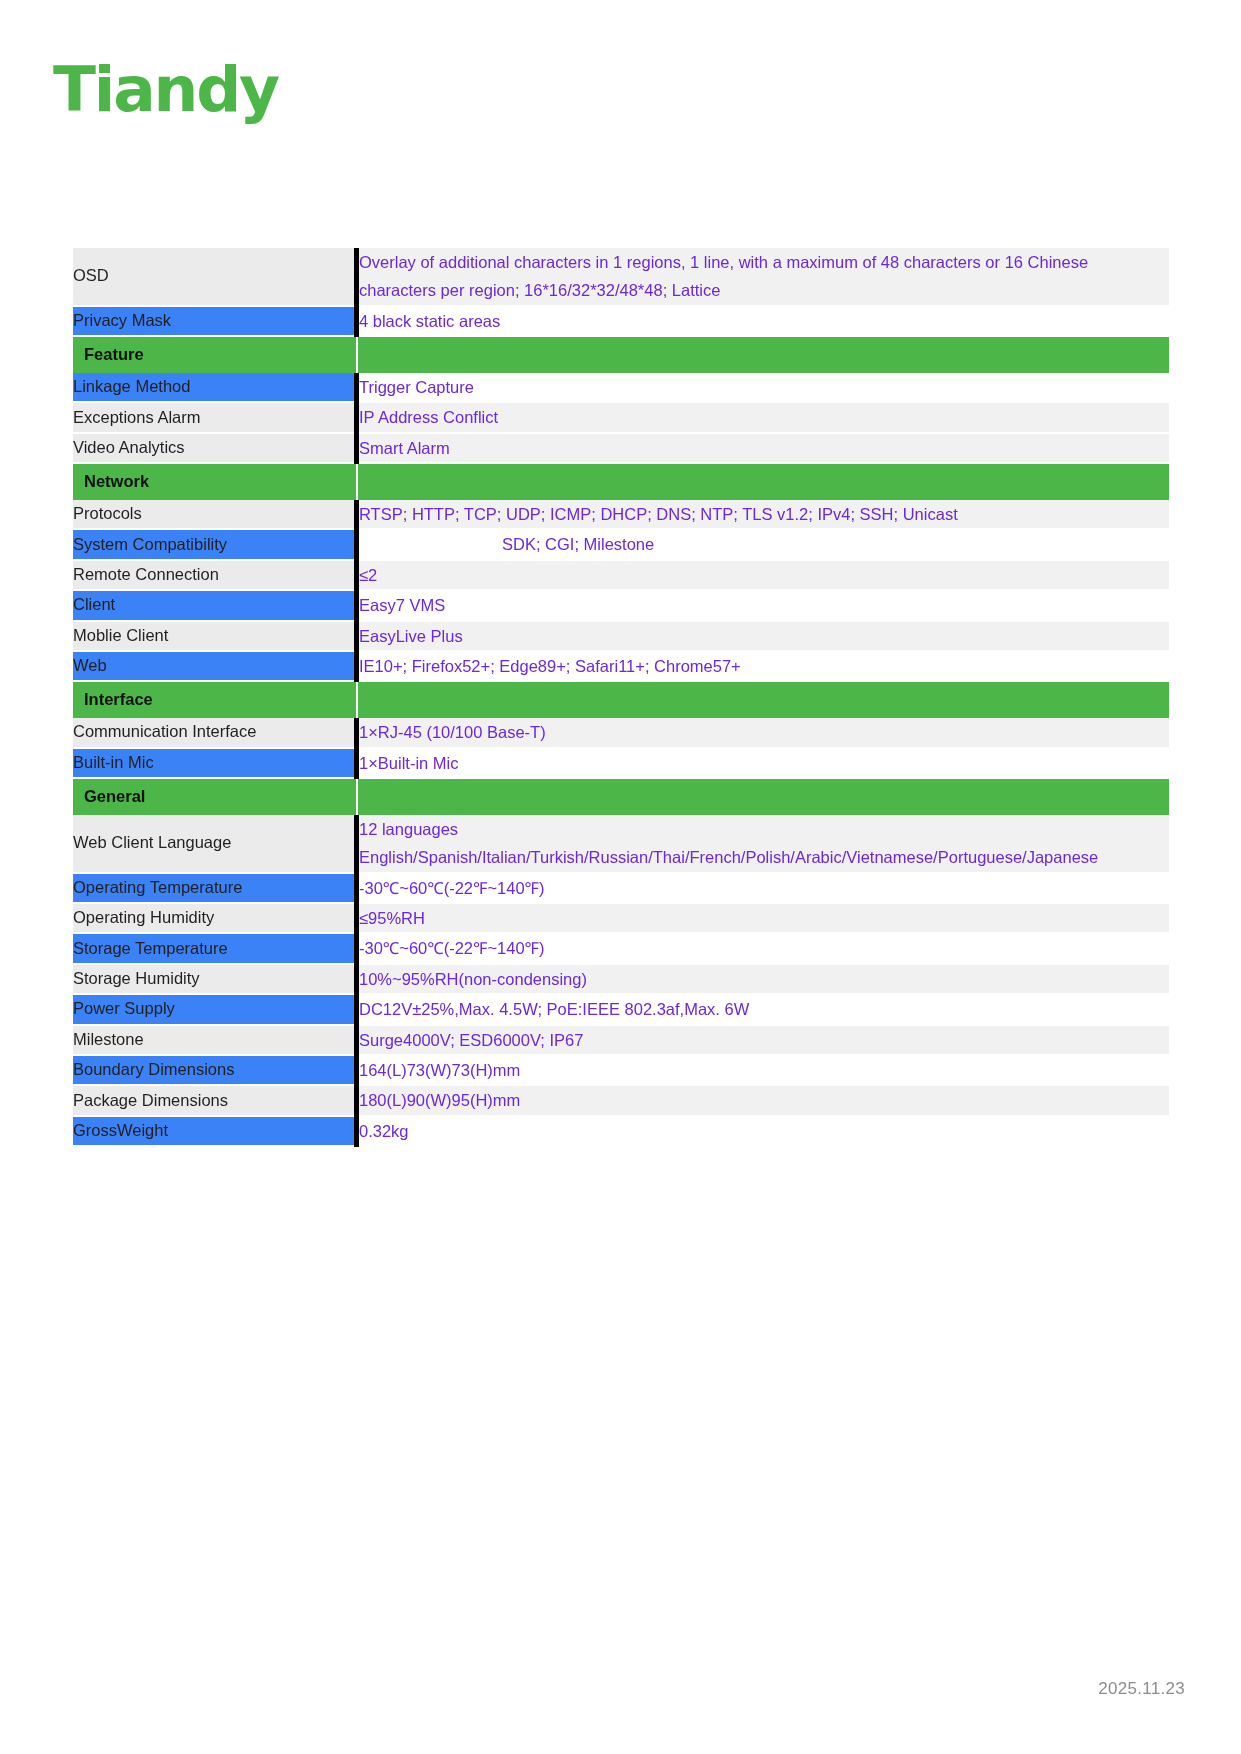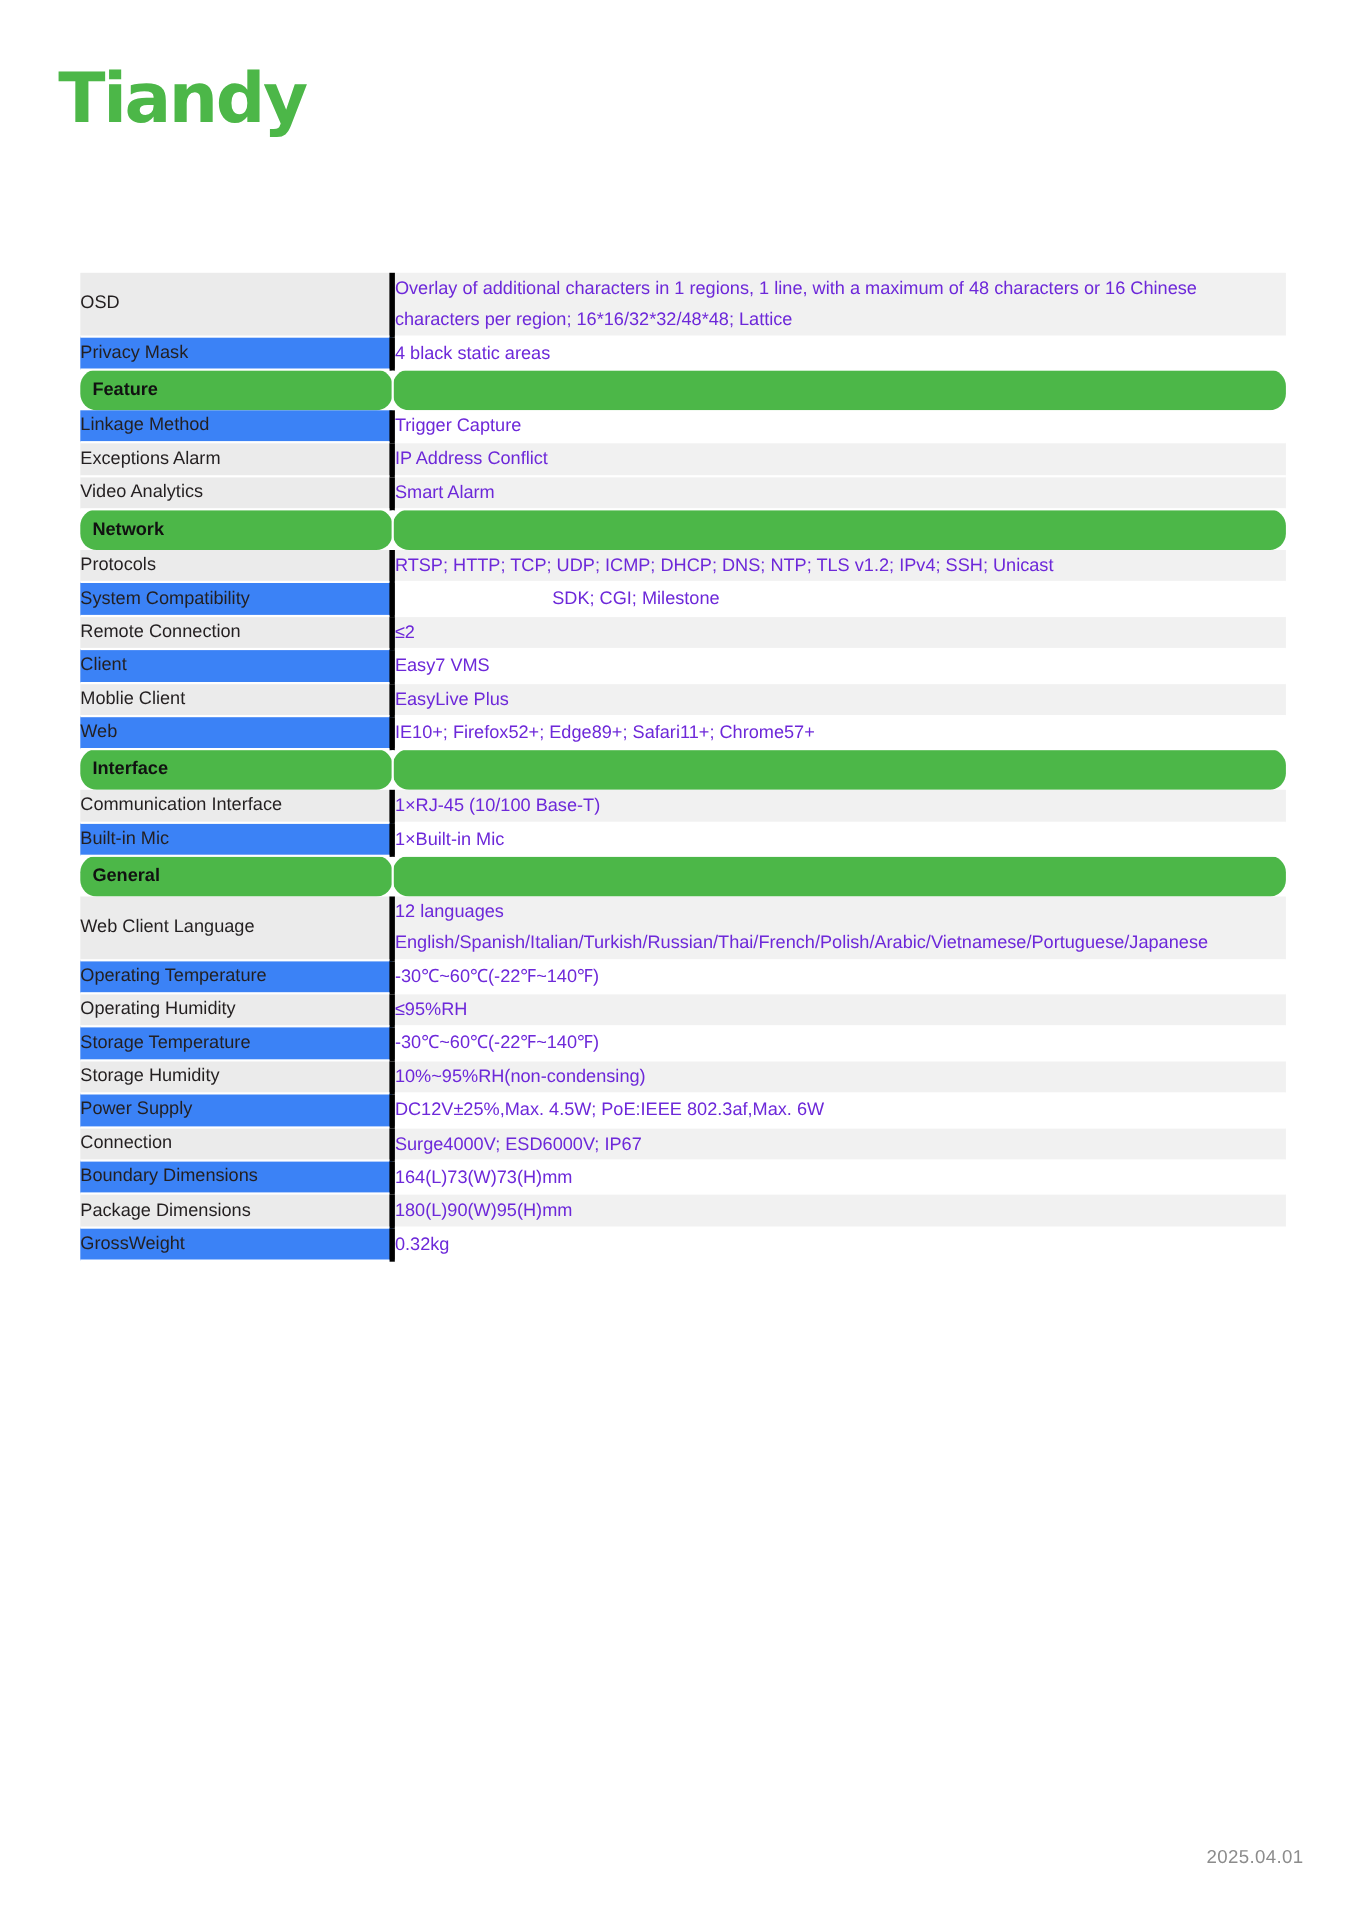--- a/index.html
+++ b/index.html
@@ -71,21 +71,20 @@
   tr.plain .row-value { background: #ffffff; }
 
   
   tr.section td {
     background: #4cb748;
     color: #111111;
     font-weight: bold;
     font-size: 16.5px;
     padding-top: 6px;
     padding-bottom: 6px;
-    border-radius: 15px;
   }
   tr.section .row-label {
     padding-left: 11px;
     border-right: 2px solid #ffffff;
   }
 
   
   tr.datarow td {
     border-bottom: 2px solid #ffffff;
   }
@@ -209,33 +208,33 @@
         </tr>
         <tr class="datarow shade">
           <td class="row-label">Storage Humidity</td>
           <td class="row-value">10%~95%RH(non-condensing)</td>
         </tr>
         <tr class="datarow plain">
           <td class="row-label">Power Supply</td>
           <td class="row-value">DC12V±25%,Max. 4.5W; PoE:IEEE 802.3af,Max. 6W</td>
         </tr>
         <tr class="datarow shade">
-          <td class="row-label">Connection</td>
+          <td class="row-label">Milestone</td>
           <td class="row-value">Surge4000V; ESD6000V; IP67</td>
         </tr>
         <tr class="datarow plain">
           <td class="row-label">Boundary Dimensions</td>
           <td class="row-value">164(L)73(W)73(H)mm</td>
         </tr>
         <tr class="datarow shade">
           <td class="row-label">Package Dimensions</td>
           <td class="row-value">180(L)90(W)95(H)mm</td>
         </tr>
         <tr class="datarow plain">
           <td class="row-label">GrossWeight</td>
           <td class="row-value">0.32kg</td>
         </tr>
       </tbody>
   </table>
 
-  <div class="footer-date">2025.04.01</div>
+  <div class="footer-date">2025.11.23</div>
 
 </div>
 
 </body></html>

